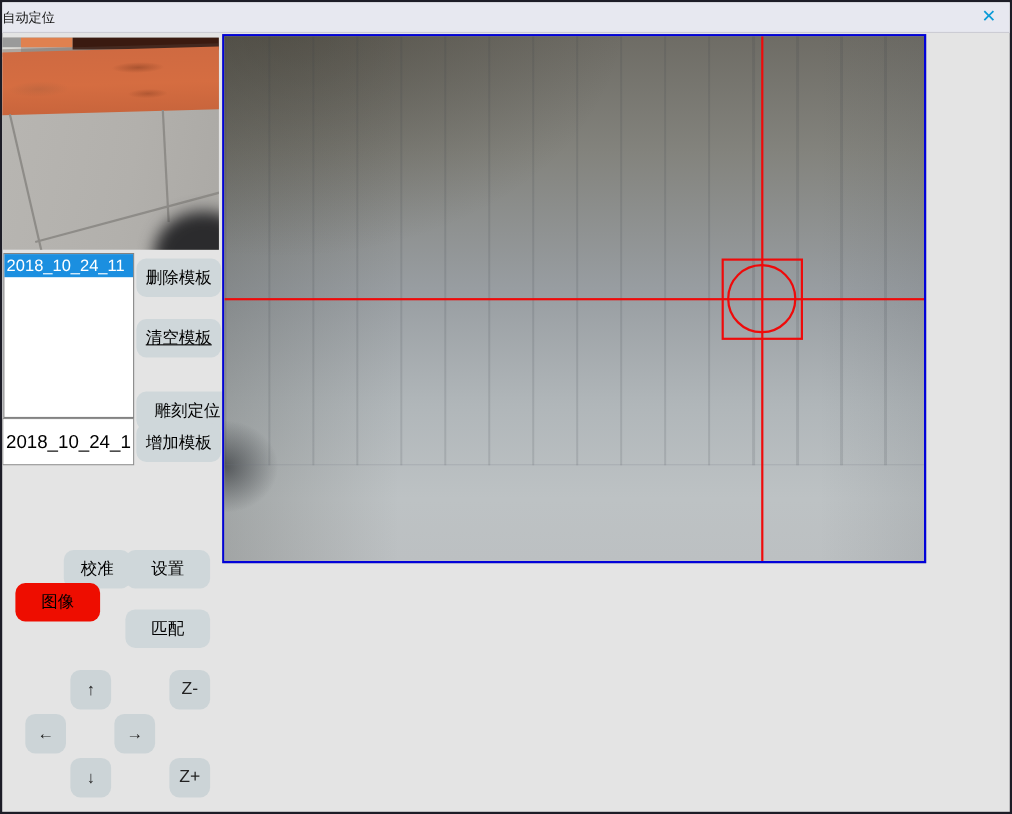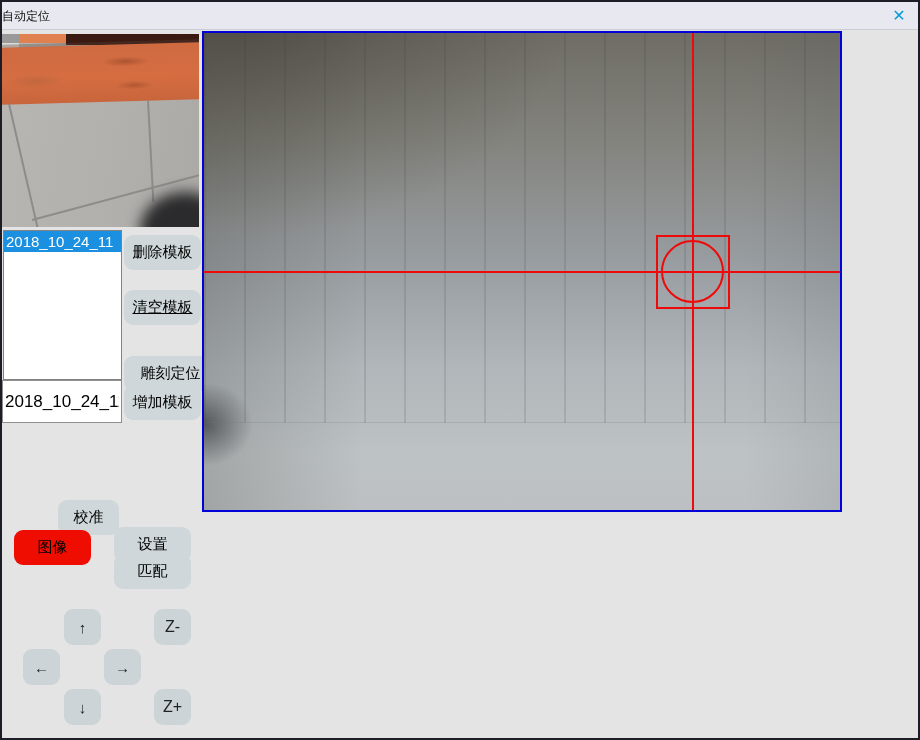--- a/index.html
+++ b/index.html
@@ -44,21 +44,21 @@
   
   .btn{position:absolute;display:flex;align-items:center;justify-content:center;
     background:#cfd7da;border:none;border-radius:9px;font-size:15px;color:#000;cursor:pointer;
     font-family:"Liberation Sans","DejaVu Sans",sans-serif;}
   .btn-del{left:122px;top:233px;width:77px;height:35px;}
   .btn-clr{left:122px;top:288px;width:77px;height:35px;text-decoration:underline;}
   .btn-eng{left:122px;top:342px;width:93px;height:35px;margin-top:12px;}
   .btn-add{left:122px;top:383px;width:77px;height:35px;}
   .btn-cut{left:12px;top:443px;width:177px;height:34px;}
   .btn-cal{left:12px;top:498px;width:61px;height:35px;margin-left:44px;}
-  .btn-set{left:112px;top:498px;width:77px;height:35px;margin-top:27px;}
+  .btn-set{left:112px;top:498px;width:77px;height:35px;}
   .btn-img{left:12px;top:528px;width:77px;height:35px;background:#ee0d00;}
   .btn-match{left:112px;top:552px;width:77px;height:35px;}
   .jog{width:37px;height:36px;background:#ccd4d7;font-size:15px;color:#222;}
   .jog-up{left:62px;top:607px;}
   .jog-zm{left:152px;top:607px;font-size:16px;}
   .jog-left{left:21px;top:647px;}
   .jog-right{left:102px;top:647px;}
   .jog-down{left:62px;top:687px;}
   .jog-zp{left:152px;top:687px;font-size:16px;}
   

